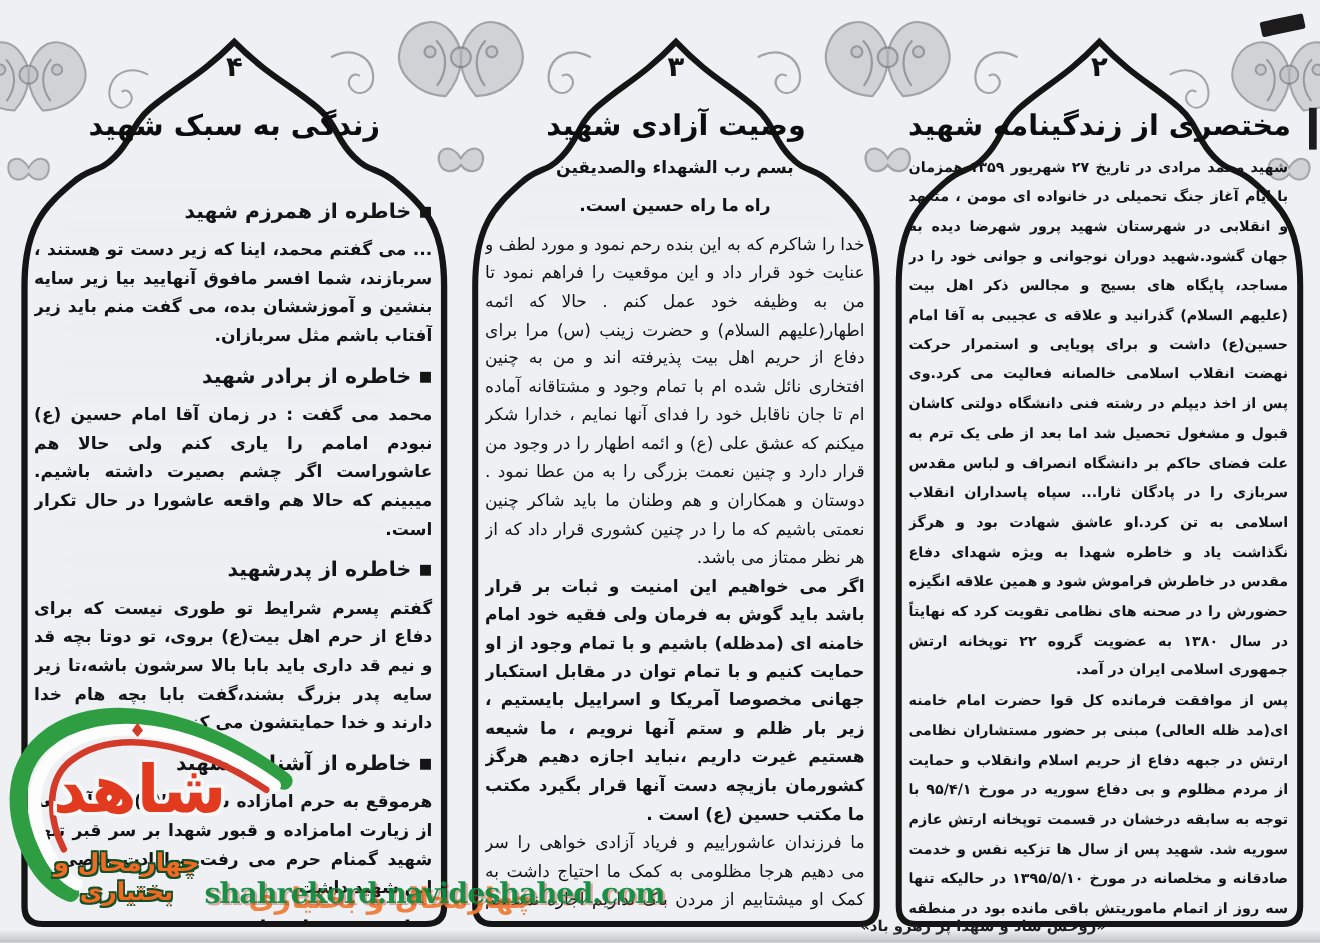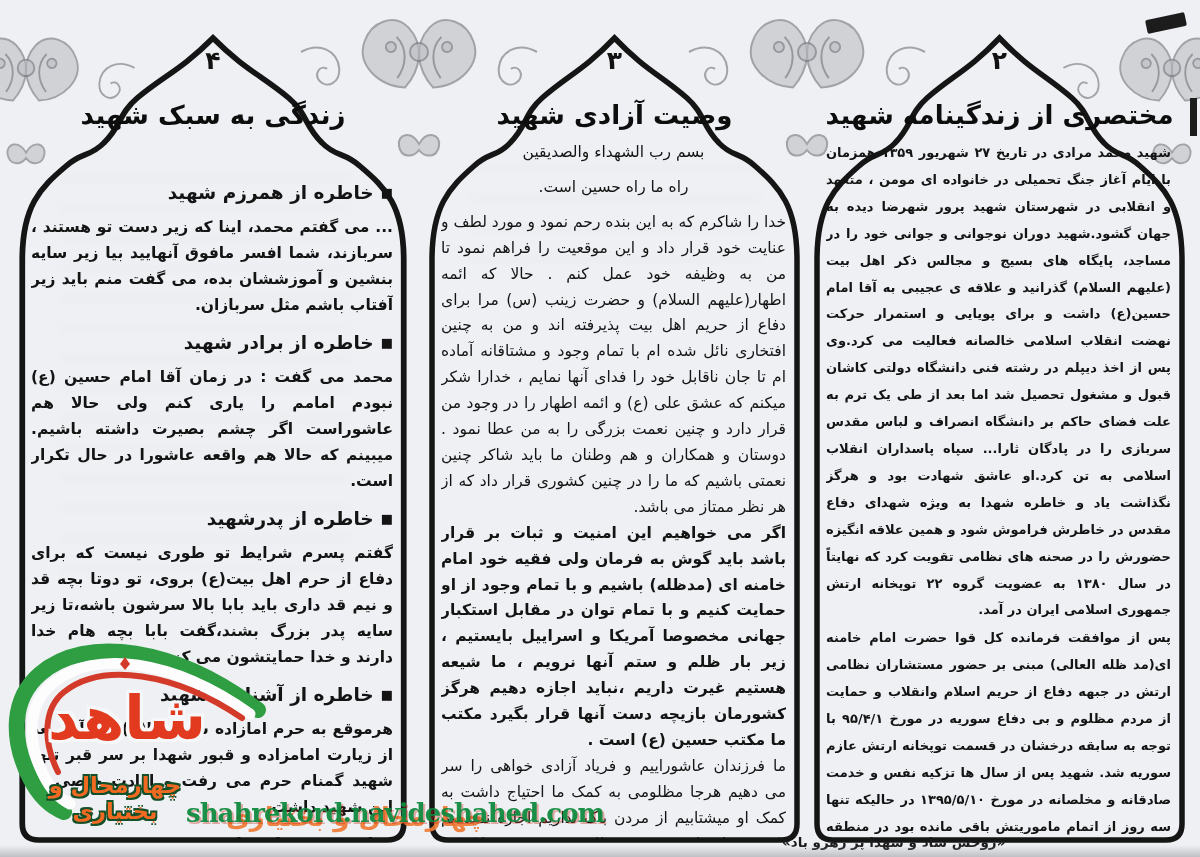--- a/index.html
+++ b/index.html
@@ -35,21 +35,21 @@
   .col-content {
     position:absolute; top:122px; left:15px; right:17px; bottom:8px;
     overflow:hidden; color:#141414;
     text-align:justify;
   }
   
   .col-right .col-content { font-size:13px; line-height:26.9px; font-weight:bold; }
   .col-right .col-content p + p { margin-top:1px; }
   
   .col-middle .col-content { font-size:15.5px; line-height:25.9px; }
-  .center-line { text-align:center; font-weight:normal; margin-bottom:9px; }
+  .center-line { text-align:center; font-weight:bold; margin-bottom:9px; }
   .testament-emphasis { font-weight:bold; }
   
   .col-left .col-content { top:152px; font-size:15.5px; line-height:26px; font-weight:bold; }
   .memory-section { margin-bottom:12px; }
   .memory-heading { font-size:18.5px; font-weight:bold; margin:10px 0 6px; }
   .bullet { display:inline-block; font-size:13px; transform:translateY(-2px); margin-left:7px; }
   
   .blessing {
     position:absolute; left:782px; top:834px; z-index:3;
     font-size:13.5px; font-weight:bold; color:#1b1b1b; direction:rtl;

